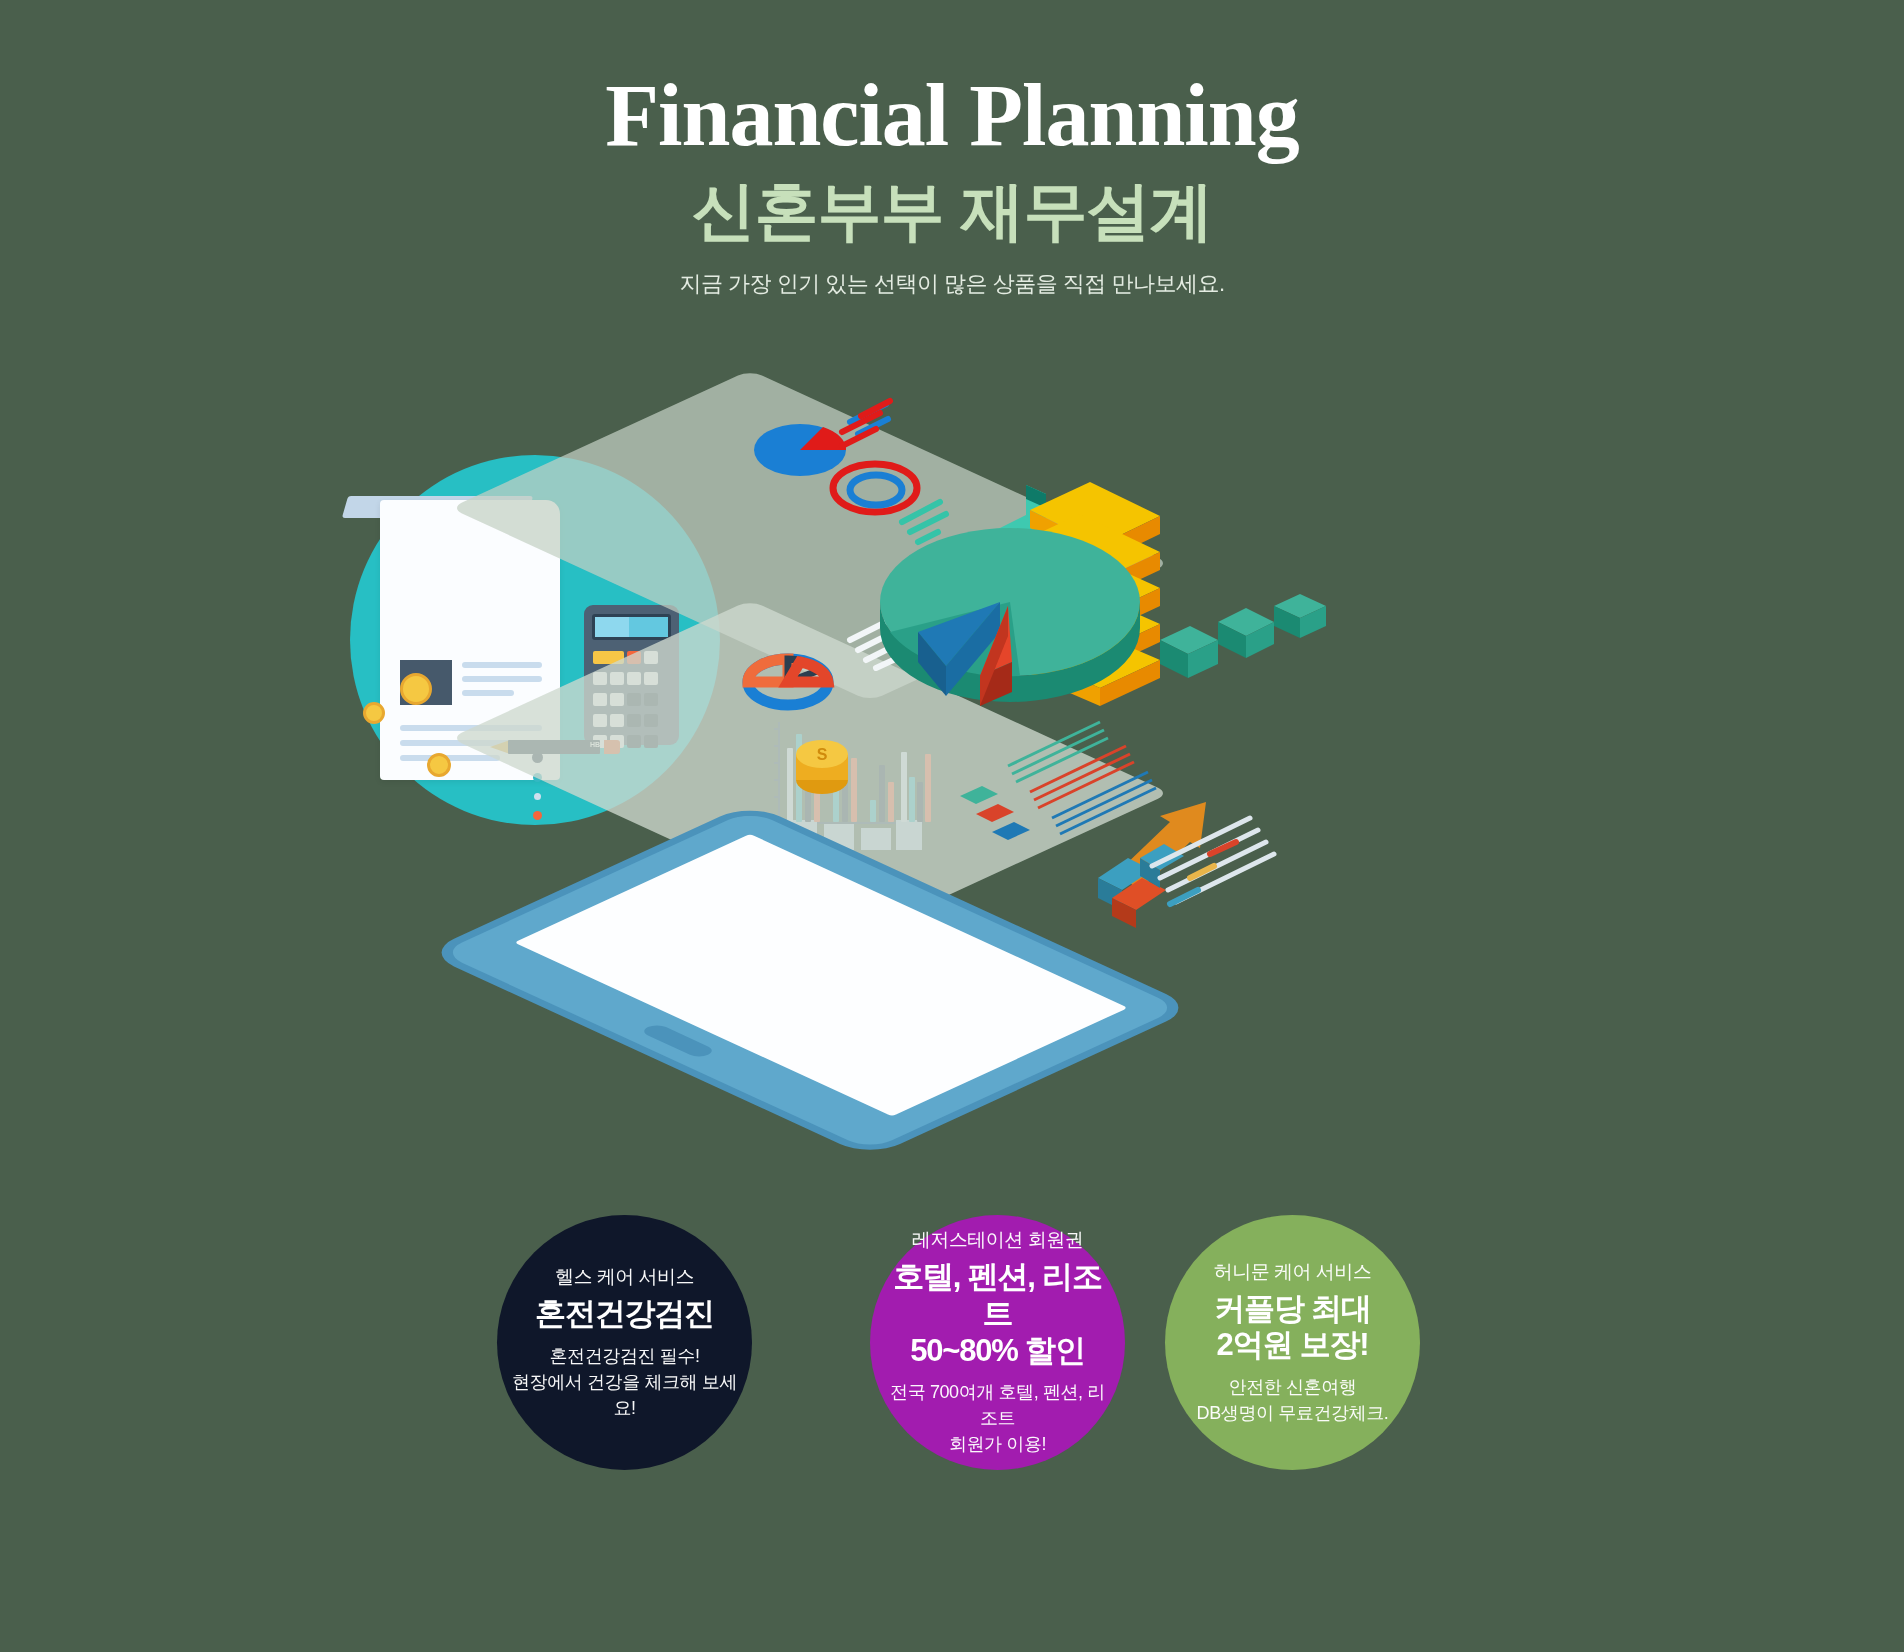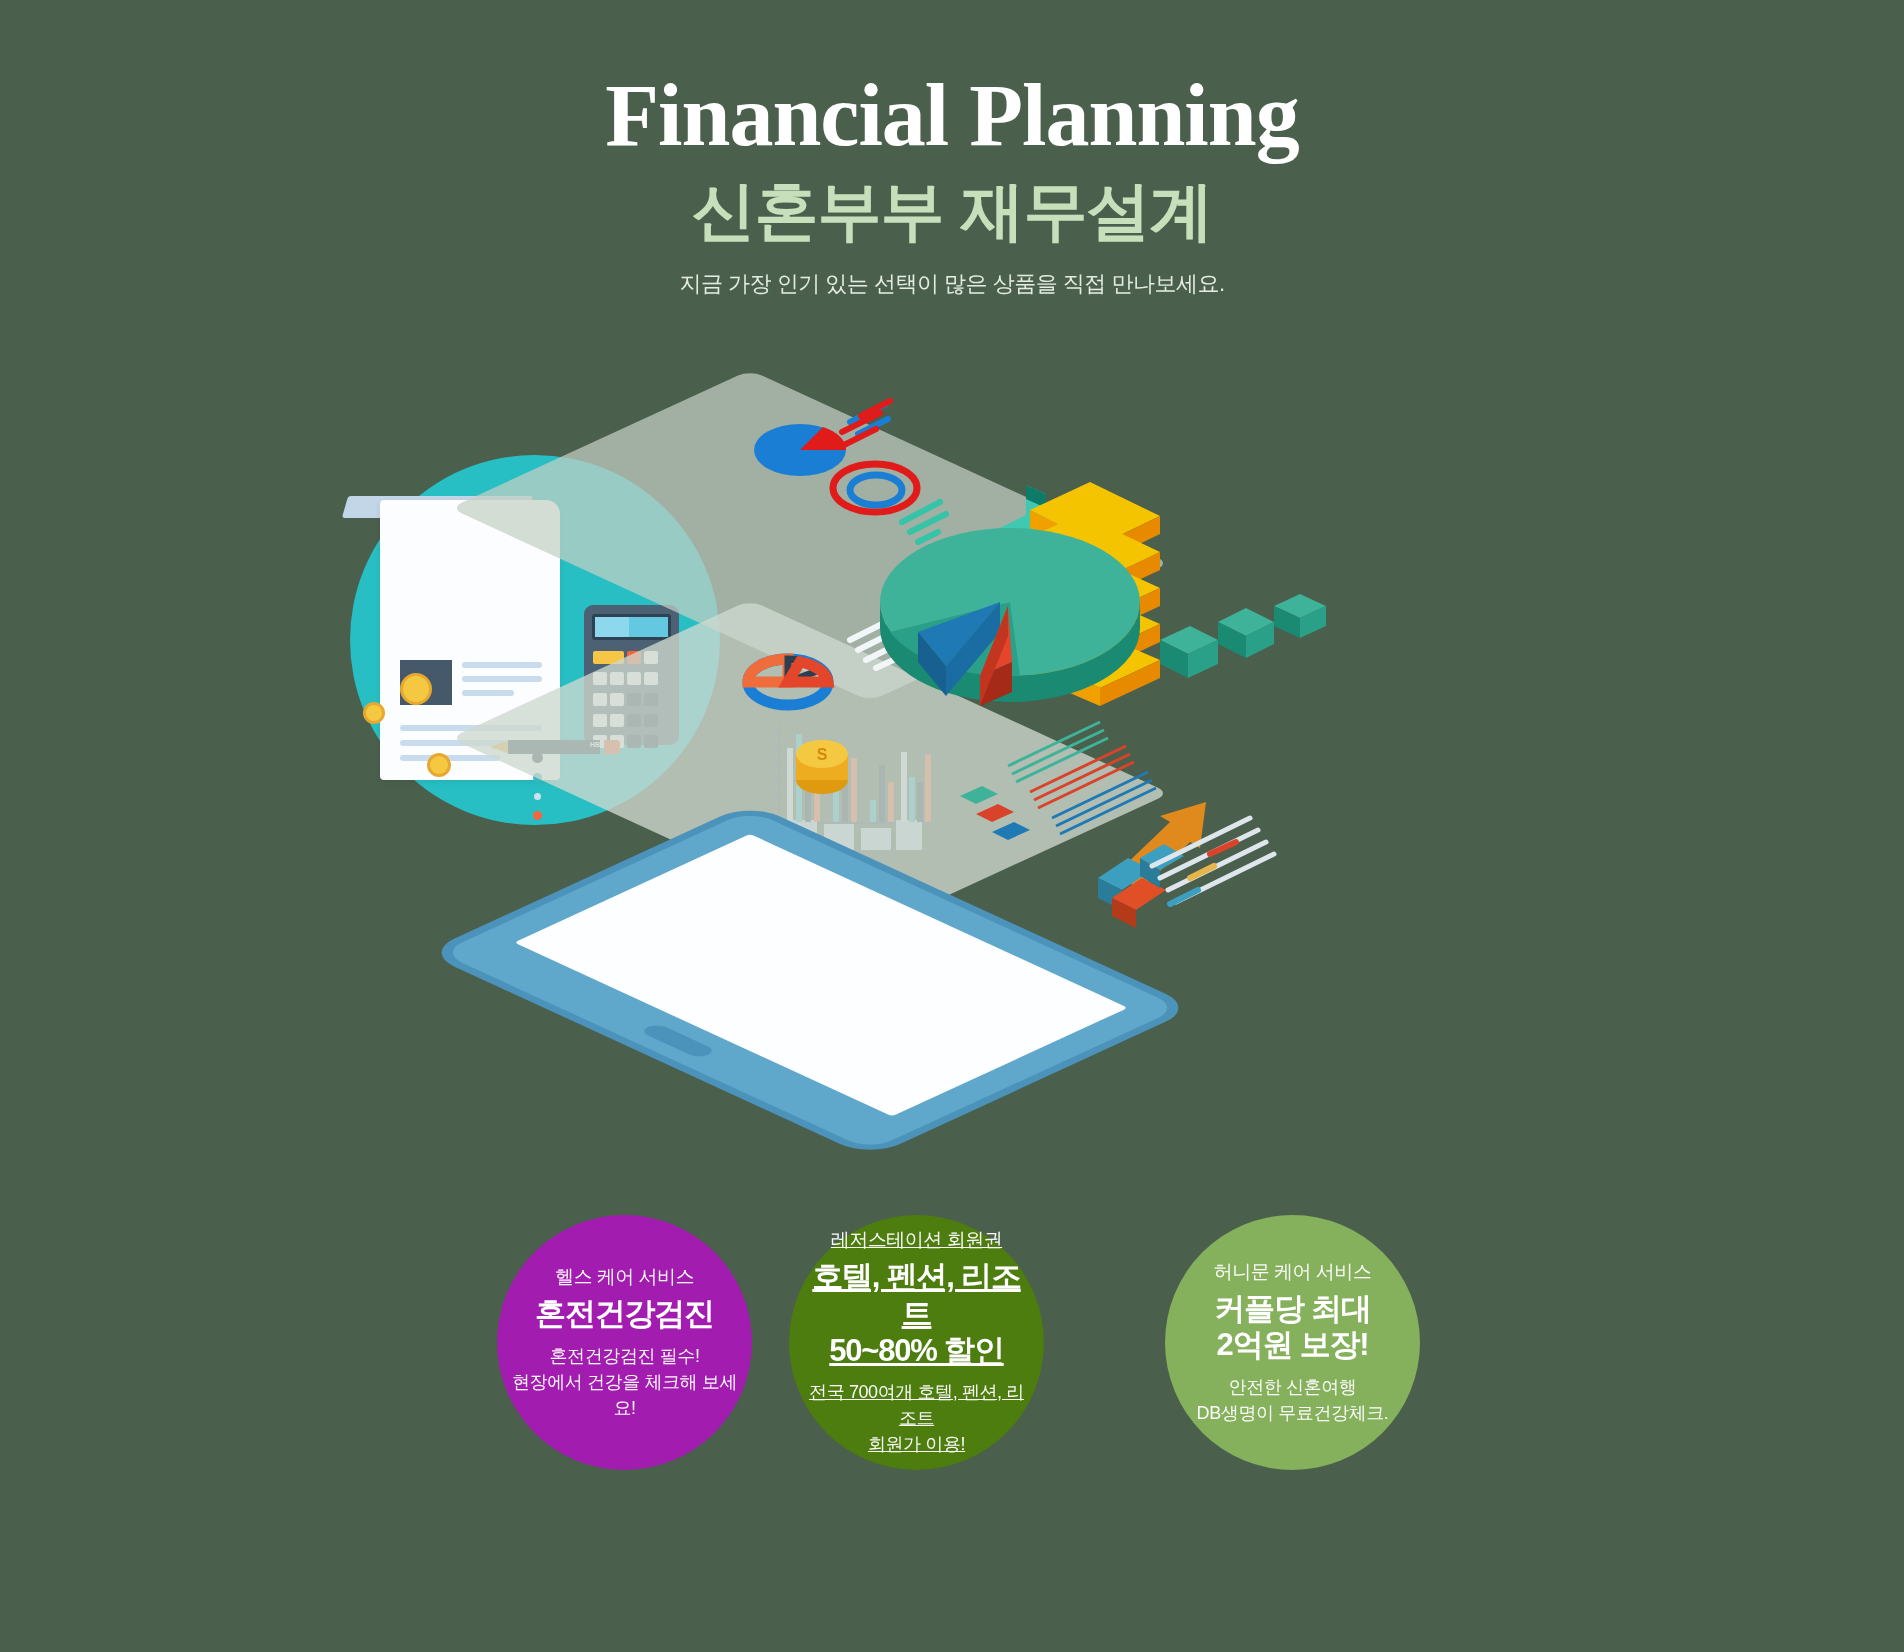--- a/index.html
+++ b/index.html
@@ -85,22 +85,22 @@
   .phone-spk{position:absolute;left:28px;top:40px;width:10px;height:46px;background:#2f6fa5;border-radius:5px;}
   .phone-spk.b{top:100px;height:46px;}
 
   
   .features{position:absolute;left:0;top:1215px;width:1904px;height:300px;}
   .fcircle{
     position:absolute;width:255px;height:255px;border-radius:50%;
     display:flex;flex-direction:column;align-items:center;justify-content:center;
     text-align:center;color:#ffffff;box-sizing:border-box;padding:0 12px;
   }
-  .fc1{left:497px;top:0px;background:#a21caf;}
-  .fc2{left:789px;top:0px;background:#4d7c0f;text-decoration:underline;}
+  .fc1{left:497px;top:0px;background:#0f172a;}
+  .fc2{left:870px;top:0px;background:#a21caf;}
   .fc3{left:1165px;top:0px;background:#85b05c;}
   .f-eyebrow{font-size:19px;font-weight:400;letter-spacing:-0.5px;opacity:.97;margin-bottom:6px;}
   .f-head{font-size:31px;font-weight:700;line-height:1.18;letter-spacing:-1.2px;}
   .f-desc{font-size:18px;line-height:1.45;margin-top:10px;letter-spacing:-0.4px;opacity:.97;}
 </style>
 </head>
 <body>
 
 <div class="stage">
 

